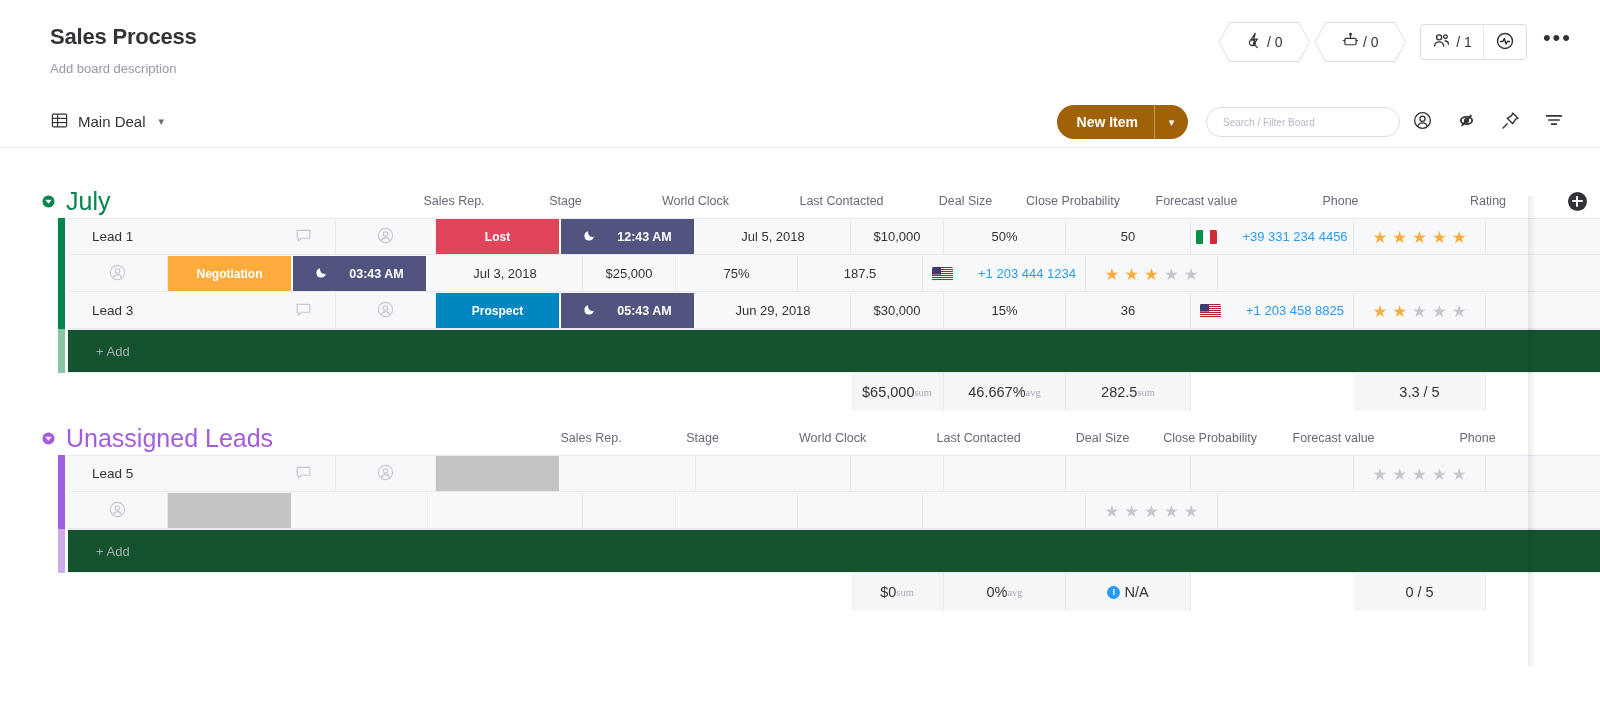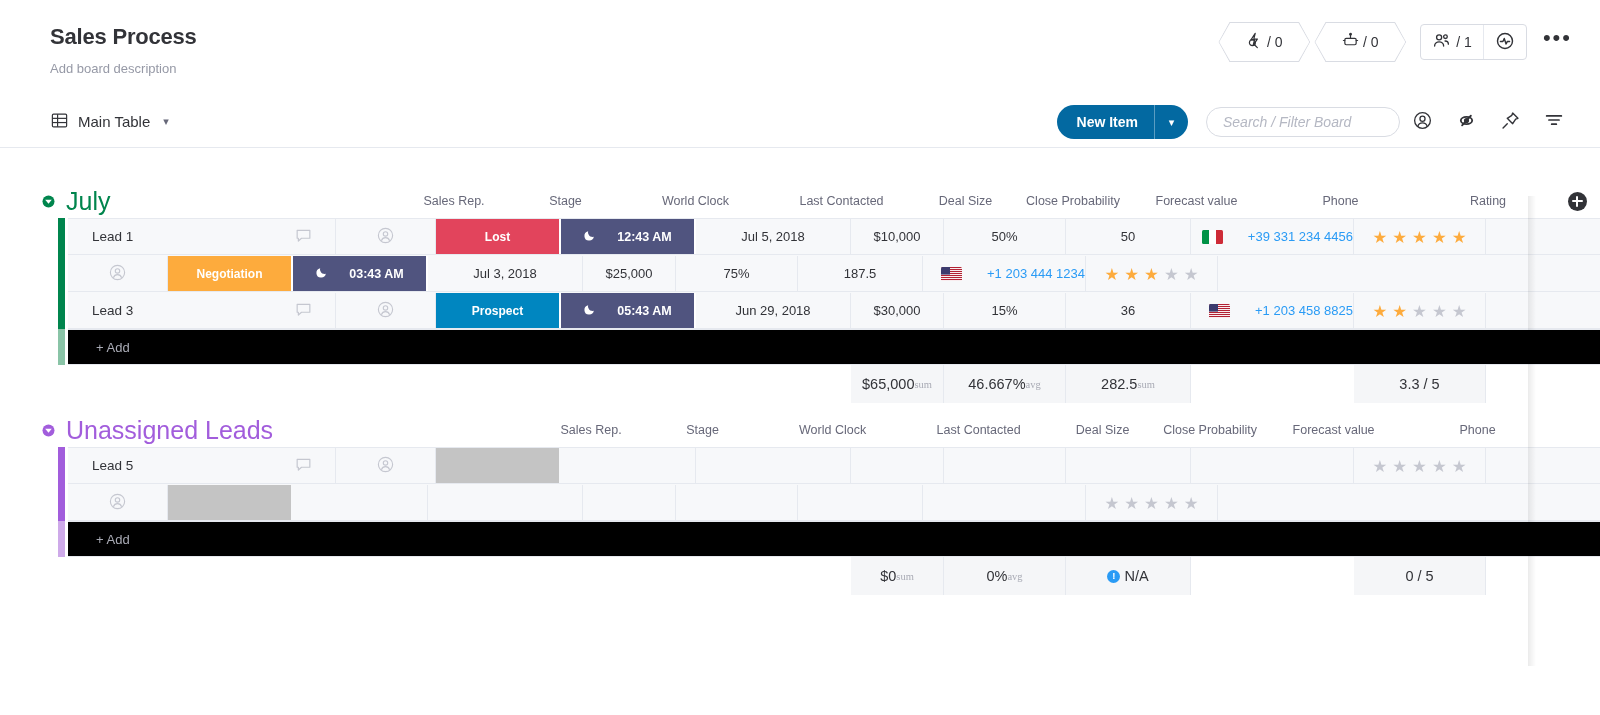--- a/index.html
+++ b/index.html
@@ -119,21 +119,21 @@
     display:flex;
     align-items:center;
     gap: 0;
   }
   .new-item {
     display:flex;
     align-items:stretch;
     height: 34px;
     border-radius: 17px;
     overflow:hidden;
-    background:#0369a1;
+    background:#a16207;
     margin-right: 18px;
     cursor:pointer;
   }
   .new-item-label {
     display:flex; align-items:center;
     padding: 0 16px 0 20px;
     color:#fff; font-size:14px; font-weight:bold;
   }
   .new-item-caret {
     display:flex; align-items:center; justify-content:center;
@@ -145,21 +145,21 @@
     width: 194px; height: 30px;
     border: 1px solid #d9dce3;
     border-radius: 16px;
     display:flex; align-items:center;
     padding: 0 14px;
     background:#fff;
   }
   .search-box input {
     border:0; outline:0; width:100%;
     font-family:"Liberation Sans", sans-serif;
-    font-size:14px; color:#ef4444; background:transparent;font-style:italic;
+    font-size:10px; color:#ef4444; background:transparent;
   }
   .search-box input::placeholder { color:#b5b8c3; }
   .tb-icon {
     width: 44px; height: 40px;
     display:flex; align-items:center; justify-content:center;
     cursor:pointer;
   }
 
   
   .board {
@@ -257,32 +257,32 @@
   }
   .clock-chip {
     width:100%; height:100%;
     display:flex; align-items:center; justify-content:center;
     gap:21px;
     background:#50547f;
     color:#fff; font-size:12.5px; font-weight:bold;
     border-right:2px solid #fff;
     border-left:2px solid #fff;
   }
-  .phone-cell { justify-content:flex-end; gap:25px; }
+  .phone-cell { justify-content:center; gap:25px; }
   .flag { width:21px; height:14px; border-radius:1.5px; overflow:hidden; display:block; flex:0 0 auto;}
   .phone-link { color:#2a9bf5; font-size:13px; }
   .stars { display:flex; gap:5px; }
   .star { font-size:16.5px; line-height:16px; color:#c5c7d0; }
   .star.on { color:#fdab3d; }
 
   
   .add-row {
     display:flex; align-items:center;
-    height: 36px;
-    background:#000000;
+    height: 44px;
+    background:#14532d;
     border-bottom:1px solid #e6e9ef;
     border-top:1px solid #e6e9ef;
     position:relative;
     padding-left: 28px;
     font-size:13px;
     color:#a9abb5;
     cursor:text;
   }
 
   
@@ -377,21 +377,21 @@
 <div class="toolbar">
   <div class="view-tab">
     <span>
       <svg width="19" height="19" viewBox="0 0 24 24" fill="none" stroke="#323338" stroke-width="1.5">
         <rect x="3" y="4" width="18" height="16" rx="1.5"></rect>
         <line x1="3" y1="9.3" x2="21" y2="9.3"></line>
         <line x1="3" y1="14.6" x2="21" y2="14.6"></line>
         <line x1="9.6" y1="4" x2="9.6" y2="20"></line>
       </svg>
     </span>
-    <span>Main Table</span>
+    <span>Main Deal</span>
     <span class="view-caret">▾</span>
   </div>
 
   <div class="toolbar-right">
     <div class="new-item">
       <div class="new-item-label">New Item</div>
       <div class="new-item-caret">▾</div>
     </div>
 
     <div class="search-box">

